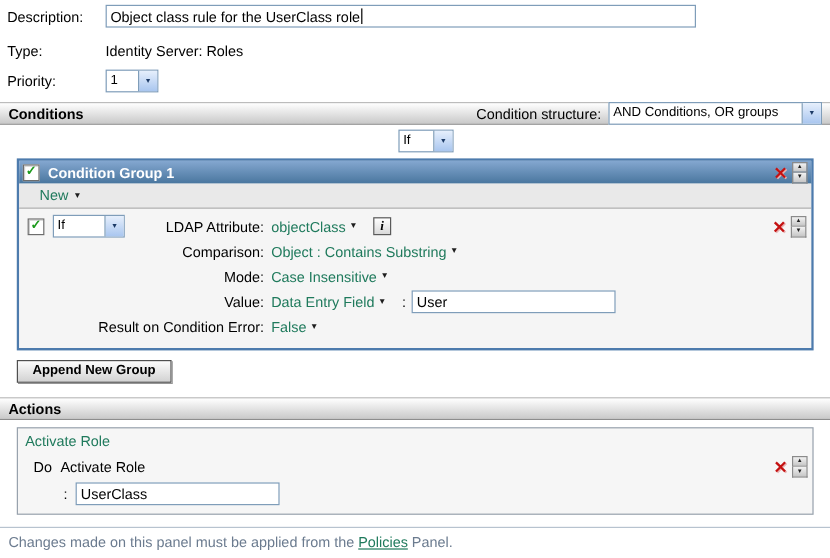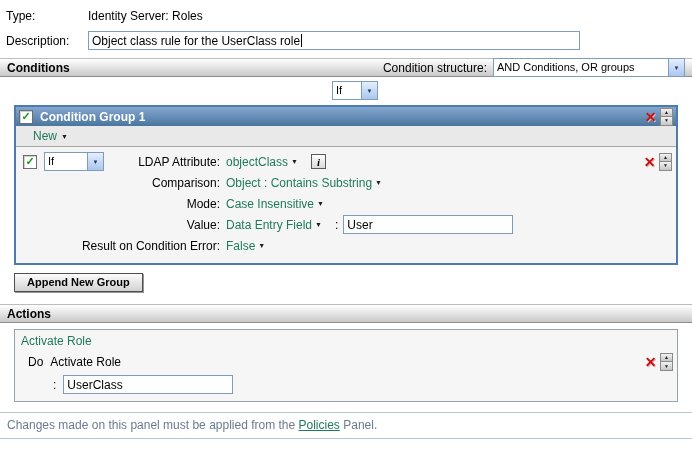--- a/index.html
+++ b/index.html
@@ -31,21 +31,21 @@
     background:#fff; height:19px; cursor:default;
   }
   .sel-txt { flex:1 1 auto; padding:2px 4px 0 3px; font-size:11px; white-space:nowrap; overflow:hidden; }
   .sel-btn {
     flex:0 0 16px; width:16px; border-left:1px solid #7f9db9;
     background:linear-gradient(#e6effc,#a9c6ef);
     display:flex; align-items:center; justify-content:center;
     font-size:6px; color:#1c3a66;
   }
   .sel-pri { width:44px; }
-  .sel-structure { width:192px; }
+  .sel-structure { width:178px; }
   .sel-if-top { width:46px; }
   .sel-if { width:60px; }
 
   
   .section-bar {
     height:19px; margin-top:4px;
     background:linear-gradient(#ffffff,#c9c9c9);
     border-top:1px solid #bcbcbc; border-bottom:1px solid #8d8d8d;
     display:flex; align-items:center; padding:0 7px;
   }
@@ -125,35 +125,42 @@
     color:#6b7b8f;
   }
   .plink { color:#1f7a5c; text-decoration:underline; }
 </style>
 </head>
 <body>
 
 <div>
 
   
-  <div class="frow" style="padding-top:9px">
-    <span class="flabel">Type:</span>
-    <span>Identity Server: Roles</span>
-  </div>
-
-  
   <div class="frow">
     <span class="flabel">Description:</span>
     <div class="text-input desc">
       <span>Object class rule for the UserClass role</span>
       <span class="caret"></span>
     </div>
   </div>
 
   
+  <div class="frow" style="padding-top:9px">
+    <span class="flabel">Type:</span>
+    <span>Identity Server: Roles</span>
+  </div>
+
+  
+  <div class="frow">
+    <span class="flabel">Priority:</span>
+    <span class="select sel-pri">
+      <span class="sel-txt">1</span>
+      <span class="sel-btn">▼</span>
+    </span>
+  </div>
 
   
   <div class="section-bar">
     <span class="section-title">Conditions</span>
     <span class="structure-wrap">
       <span>Condition structure:</span>
       <span class="select sel-structure">
         <span class="sel-txt">AND Conditions, OR groups</span>
         <span class="sel-btn">▼</span>
       </span>

